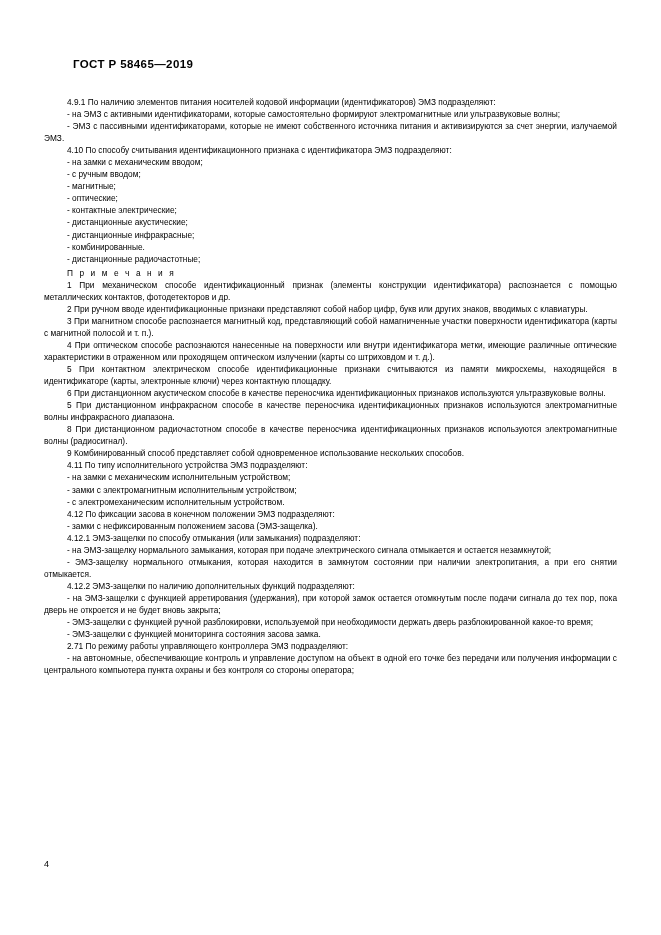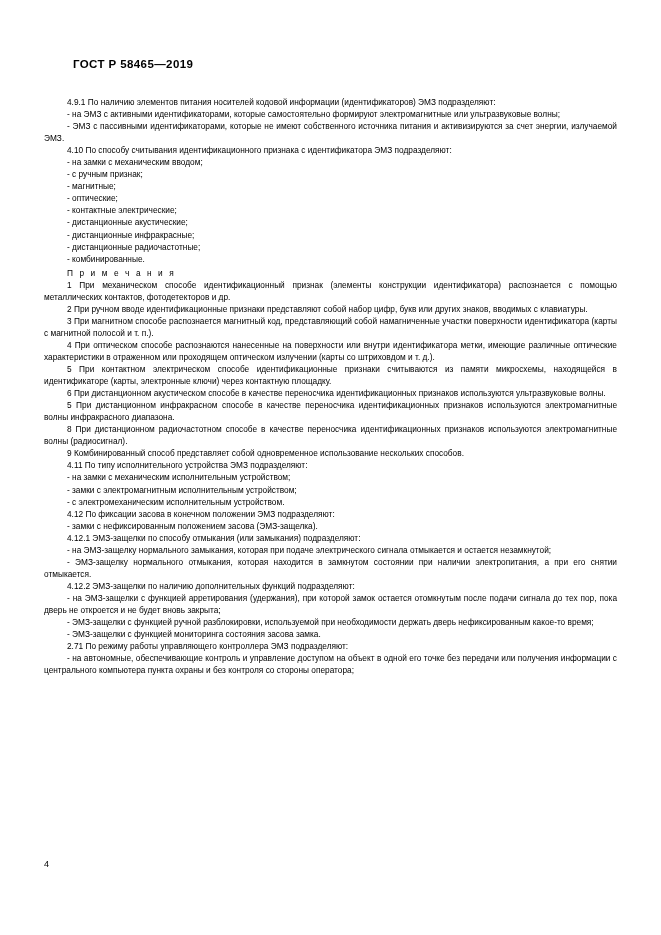--- a/index.html
+++ b/index.html
@@ -58,28 +58,28 @@
 <body>
 
 <div class="page">
   <div class="doc-header">ГОСТ Р 58465—2019</div>
   <div class="body-text" id="content">
       <p class="ind">4.9.1 По наличию элементов питания носителей кодовой информации (идентификаторов) ЭМЗ подразделяют:</p>
       <p class="ind">- на ЭМЗ с активными идентификаторами, которые самостоятельно формируют электромагнитные или ультразвуковые волны;</p>
       <p class="ind">- ЭМЗ с пассивными идентификаторами, которые не имеют собственного источника питания и активизируются за счет энергии, излучаемой ЭМЗ.</p>
       <p class="ind">4.10 По способу считывания идентификационного признака с идентификатора ЭМЗ подразделяют:</p>
       <p class="ind">- на замки с механическим вводом;</p>
-      <p class="ind">- с ручным признак;</p>
+      <p class="ind">- с ручным вводом;</p>
       <p class="ind">- магнитные;</p>
       <p class="ind">- оптические;</p>
       <p class="ind">- контактные электрические;</p>
       <p class="ind">- дистанционные акустические;</p>
       <p class="ind">- дистанционные инфракрасные;</p>
+      <p class="ind">- комбинированные.</p>
       <p class="ind">- дистанционные радиочастотные;</p>
-      <p class="ind">- комбинированные.</p>
       <p class="note-head">П р и м е ч а н и я</p>
       <p class="ind">1 При механическом способе идентификационный признак (элементы конструкции идентификатора) распознается с помощью металлических контактов, фотодетекторов и др.</p>
       <p class="ind">2 При ручном вводе идентификационные признаки представляют собой набор цифр, букв или других знаков, вводимых с клавиатуры.</p>
       <p class="ind">3 При магнитном способе распознается магнитный код, представляющий собой намагниченные участки поверхности идентификатора (карты с магнитной полосой и т. п.).</p>
       <p class="ind">4 При оптическом способе распознаются нанесенные на поверхности или внутри идентификатора метки, имеющие различные оптические характеристики в отраженном или проходящем оптическом излучении (карты со штриховдом и т. д.).</p>
       <p class="ind">5 При контактном электрическом способе идентификационные признаки считываются из памяти микросхемы, находящейся в идентификаторе (карты, электронные ключи) через контактную площадку.</p>
       <p class="ind">6 При дистанционном акустическом способе в качестве переносчика идентификационных признаков используются ультразвуковые волны.</p>
       <p class="ind">5 При дистанционном инфракрасном способе в качестве переносчика идентификационных признаков используются электромагнитные волны инфракрасного диапазона.</p>
       <p class="ind">8 При дистанционном радиочастотном способе в качестве переносчика идентификационных признаков используются электромагнитные волны (радиосигнал).</p>
       <p class="ind">9 Комбинированный способ представляет собой одновременное использование нескольких способов.</p>
@@ -87,19 +87,19 @@
       <p class="ind">- на замки с механическим исполнительным устройством;</p>
       <p class="ind">- замки с электромагнитным исполнительным устройством;</p>
       <p class="ind">- с электромеханическим исполнительным устройством.</p>
       <p class="ind">4.12 По фиксации засова в конечном положении ЭМЗ подразделяют:</p>
       <p class="ind">- замки с нефиксированным положением засова (ЭМЗ-защелка).</p>
       <p class="ind">4.12.1 ЭМЗ-защелки по способу отмыкания (или замыкания) подразделяют:</p>
       <p class="ind">- на ЭМЗ-защелку нормального замыкания, которая при подаче электрического сигнала отмыкается и остается незамкнутой;</p>
       <p class="ind">- ЭМЗ-защелку нормального отмыкания, которая находится в замкнутом состоянии при наличии электропитания, а при его снятии отмыкается.</p>
       <p class="ind">4.12.2 ЭМЗ-защелки по наличию дополнительных функций подразделяют:</p>
       <p class="ind">- на ЭМЗ-защелки с функцией арретирования (удержания), при которой замок остается отомкнутым после подачи сигнала до тех пор, пока дверь не откроется и не будет вновь закрыта;</p>
-      <p class="ind">- ЭМЗ-защелки с функцией ручной разблокировки, используемой при необходимости держать дверь нефиксированным какое-то время;</p>
+      <p class="ind">- ЭМЗ-защелки с функцией ручной разблокировки, используемой при необходимости держать дверь разблокированной какое-то время;</p>
       <p class="ind">- ЭМЗ-защелки с функцией мониторинга состояния засова замка.</p>
       <p class="ind">2.71 По режиму работы управляющего контроллера ЭМЗ подразделяют:</p>
       <p class="ind">- на автономные, обеспечивающие контроль и управление доступом на объект в одной его точке без передачи или получения информации с центрального компьютера пункта охраны и без контроля со стороны оператора;</p>
     </div>
   <div class="page-num">4</div>
 </div>
 
 </body></html>

